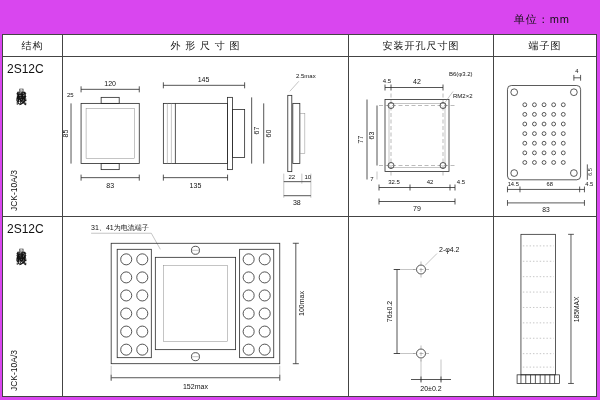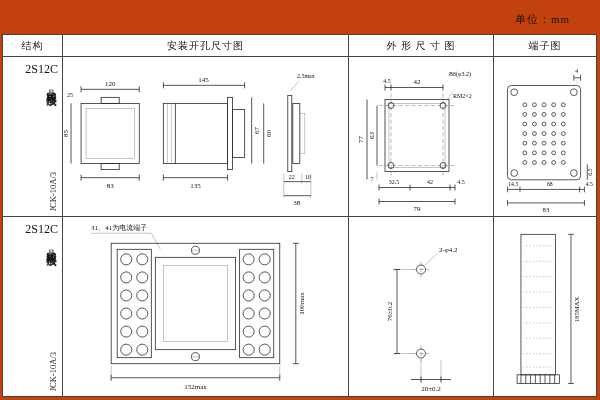--- a/index.html
+++ b/index.html
@@ -1,54 +1,54 @@
 <!DOCTYPE html>
 <html><head>
 <meta charset="utf-8">
 <style>
   html,body{margin:0;padding:0;background:#fff;}
   .page{
-    position:relative;width:600px;height:400px;background:#c2410c;
-    font-family:Liberation Serif, serif;color:#111;
+    position:relative;width:600px;height:400px;background:#d946ef;
+    font-family:Liberation Sans, sans-serif;color:#111;
     overflow:hidden;
   }
   .unit{position:absolute;top:12px;right:30px;font-size:11px;letter-spacing:1px;}
   .grid{
     position:absolute;left:2px;top:34px;width:595px;height:363px;
     display:grid;grid-template-columns:60px 286px 145px auto;
     grid-template-rows:22px 160px auto;
     border:1px solid #444;box-sizing:border-box;background:#fff;
   }
   .cell{border-right:1px solid #444;border-bottom:1px solid #444;box-sizing:border-box;overflow:hidden;}
   .cell.last-col{border-right:none;text-align:right;}
   .cell.last-row{border-bottom:none;}
   .head{display:flex;align-items:center;justify-content:center;font-size:10px;letter-spacing:1px;}
-  .struct{display:flex;flex-direction:column;align-items:flex-end;padding:5px 4px;gap:4px;}
+  .struct{display:flex;flex-direction:column;align-items:flex-start;padding:5px 4px;gap:4px;}
   .model{font-size:12px;}
   .vtext{writing-mode:vertical-rl;text-orientation:upright;font-size:10.5px;letter-spacing:1px;margin-left:8px;flex:1;min-height:0;}
   .code{writing-mode:vertical-rl;transform:rotate(180deg);font-size:8.5px;margin-left:2px;white-space:nowrap;}
   .draw{display:flex;align-items:stretch;justify-content:stretch;}
   .draw svg{width:100%;height:100%;display:block;}
   .draw line,.draw rect,.draw circle,.draw polyline,.draw path{stroke:#2a2a2a;fill:none;stroke-width:0.8;}
   .draw .lt{stroke:#8a8a8a;stroke-width:0.5;}
   .draw .cl{stroke:#777;stroke-width:0.5;stroke-dasharray:4 2.5;}
   .draw .tx{stroke:none;fill:#111;font-size:7px;}
   .draw .tx6{stroke:none;fill:#111;font-size:6px;}
 </style>
 </head>
 <body>
 
 <div class="page">
   <div class="unit">单位：mm</div>
 
   <div class="grid">
 
     <div class="cell head">结构</div>
+    <div class="cell head">外 形 尺 寸 图</div>
     <div class="cell head">安装开孔尺寸图</div>
-    <div class="cell head">外 形 尺 寸 图</div>
     <div class="cell head last-col">端子图</div>
 
     <div class="cell struct">
       <div class="model">2S12C</div>
       <div class="vtext">凸出式板后接线</div>
       <div class="code">JCK-10A/3</div>
     </div>
 
     <div class="cell draw">
       <svg viewBox="0 0 284 158" preserveAspectRatio="xMidYMid meet">

